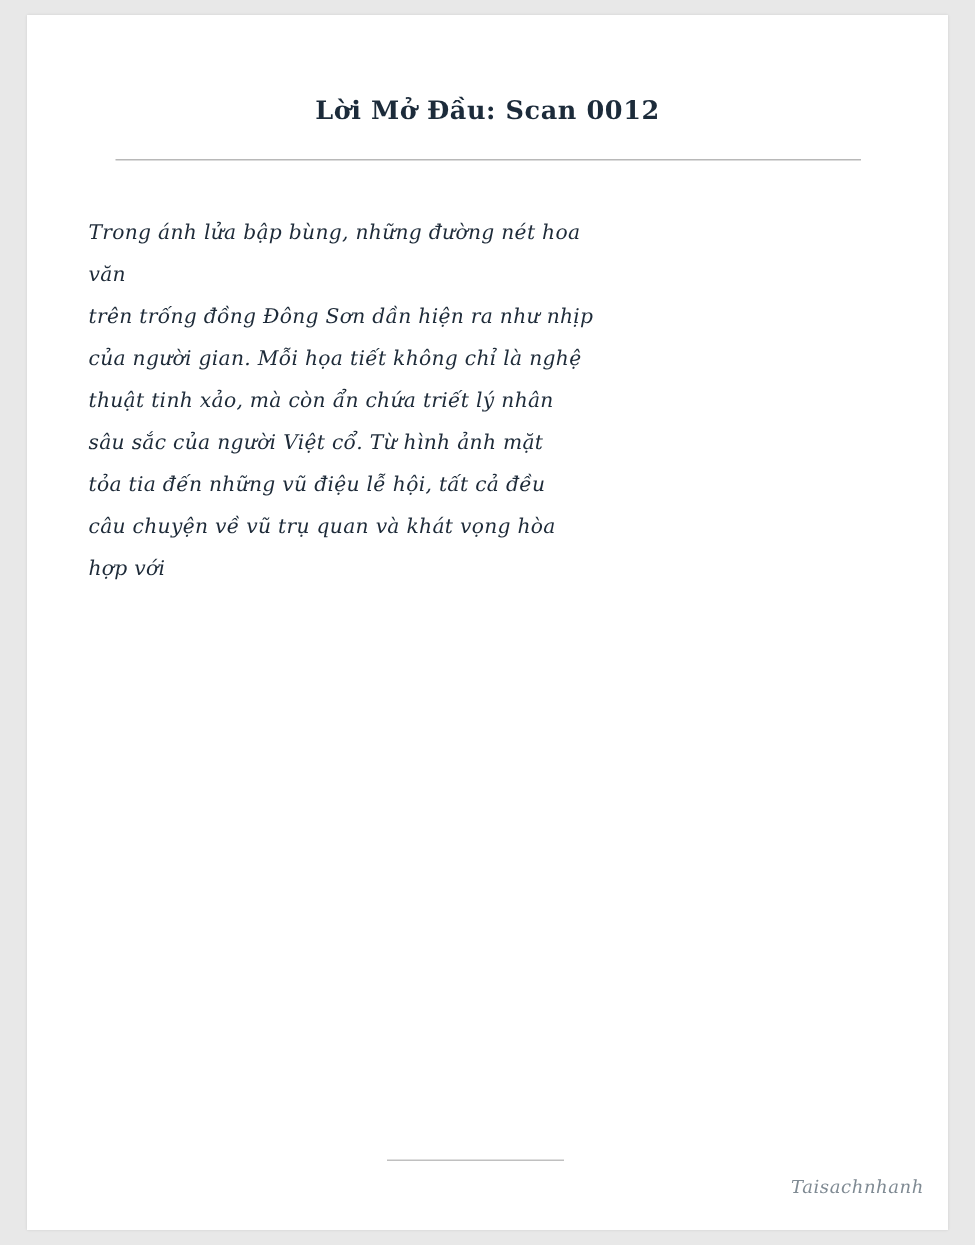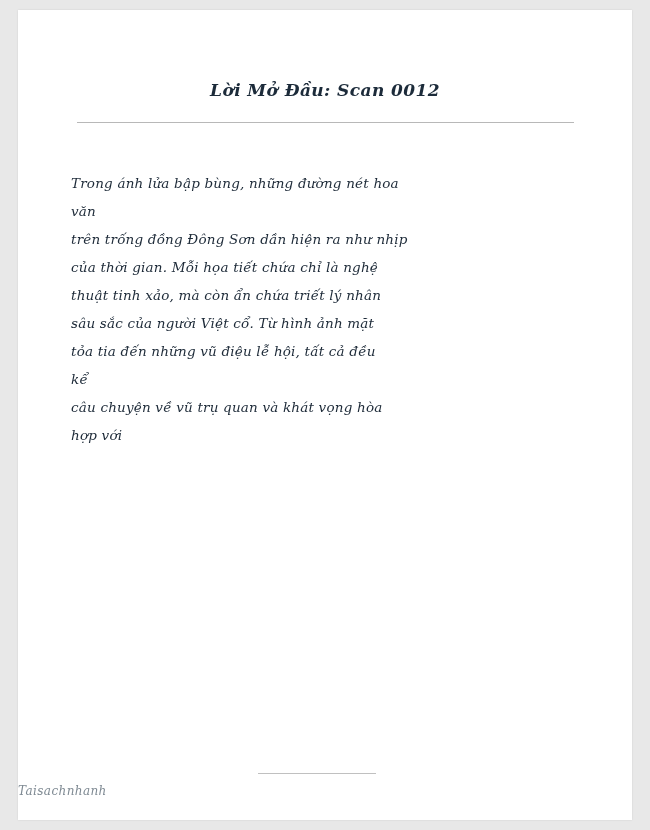--- a/index.html
+++ b/index.html
@@ -18,55 +18,54 @@
     left: 18px;
     top: 10px;
     width: 614px;
     height: 810px;
     background: #ffffff;
     box-shadow: 0 0 2px rgba(0,0,0,0.10);
     box-sizing: border-box;
   }
   .doc-title {
     margin: 0;
-    padding-top: 70px;
+    padding-top: 54px;
     text-align: center;
     font-family: "DejaVu Serif", serif;
-    font-style: italic;
     font-weight: bold;
     font-size: 17px;
     color: #1c2b3a;
     letter-spacing: 0.4px;
   }
   .title-rule {
     width: 497px;
     height: 1px;
     background: #b8b8b8;
     margin: 22px auto 0 auto;
   }
   .body-text {
-    margin: 12px;
+    margin: 0;
     padding: 34px 0 0 41px;
     width: 520px;
   }
   .line {
     font-family: "DejaVu Serif", serif;
     font-style: italic;
     font-size: 13.5px;
     color: #1d2a38;
     line-height: 28px;
     white-space: pre;
     letter-spacing: 0.2px;
   }
   .footer {
     position: absolute;
     left: 0;
     right: 16px;
     bottom: 22px;
-    text-align: left;
+    text-align: right;
   }
   .footer-rule {
     width: 118px;
     height: 1px;
     background: #c0c0c0;
     margin: 0 auto 10px auto;
   }
   .footer-text {
     font-family: "DejaVu Serif", serif;
     font-style: italic;
@@ -80,25 +79,24 @@
 
 <div class="page">
 
   <h1 class="doc-title">Lời Mở Đầu: Scan 0012</h1>
   <div class="title-rule"></div>
 
   <div class="body-text">
     <div class="line">Trong ánh lửa bập bùng, những đường nét hoa</div>
     <div class="line">văn</div>
     <div class="line">trên trống đồng Đông Sơn dần hiện ra như nhịp</div>
-    <div class="line">của thời gian. Mỗi họa tiết chứa chỉ là nghệ</div>
+    <div class="line">của người gian. Mỗi họa tiết không chỉ là nghệ</div>
     <div class="line">thuật tinh xảo, mà còn ẩn chứa triết lý nhân</div>
     <div class="line">sâu sắc của người Việt cổ. Từ hình ảnh mặt</div>
     <div class="line">tỏa tia đến những vũ điệu lễ hội, tất cả đều</div>
-    <div class="line">kể</div>
     <div class="line">câu chuyện về vũ trụ quan và khát vọng hòa</div>
     <div class="line">hợp với</div>
   </div>
 
   <div class="footer">
     <div class="footer-rule"></div>
     <div class="footer-text">Taisachnhanh</div>
   </div>
 
 </div>

